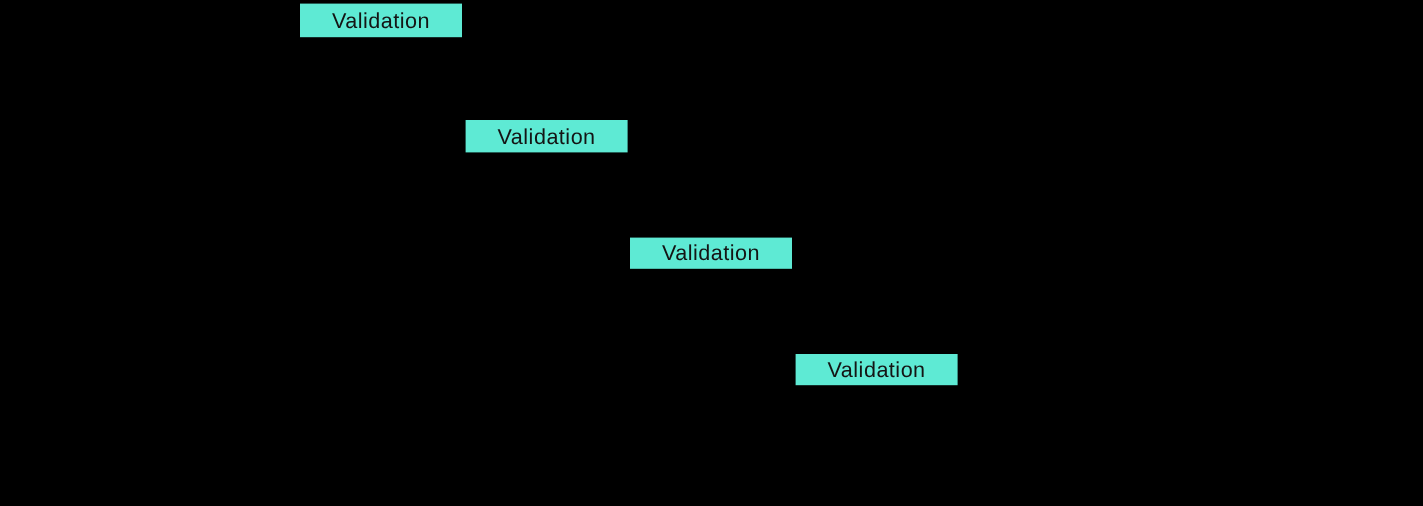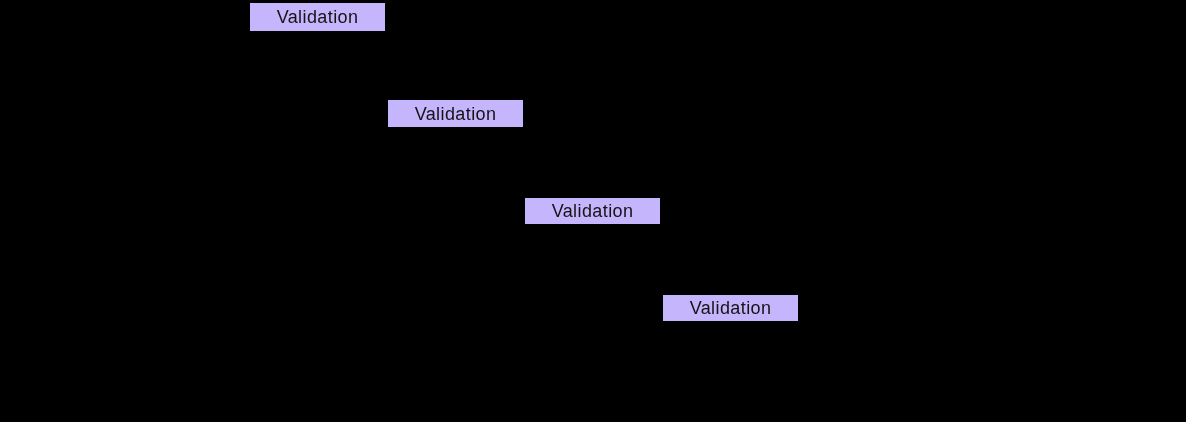--- a/index.html
+++ b/index.html
@@ -12,21 +12,21 @@
     width: 1186px;
     height: 422px;
     background: #000000;
     overflow: hidden;
     font-family: "Liberation Sans", sans-serif;
   }
   .val-box {
     position: absolute;
     width: 135px;
     height: 27px;
-    background: #c4b5fd;
+    background: #5eead4;
     display: flex;
     align-items: center;
     justify-content: center;
   }
   .val-box span {
     font-size: 18px;
     line-height: 1;
     color: #141414;
     letter-spacing: 0.4px;
     white-space: nowrap;

